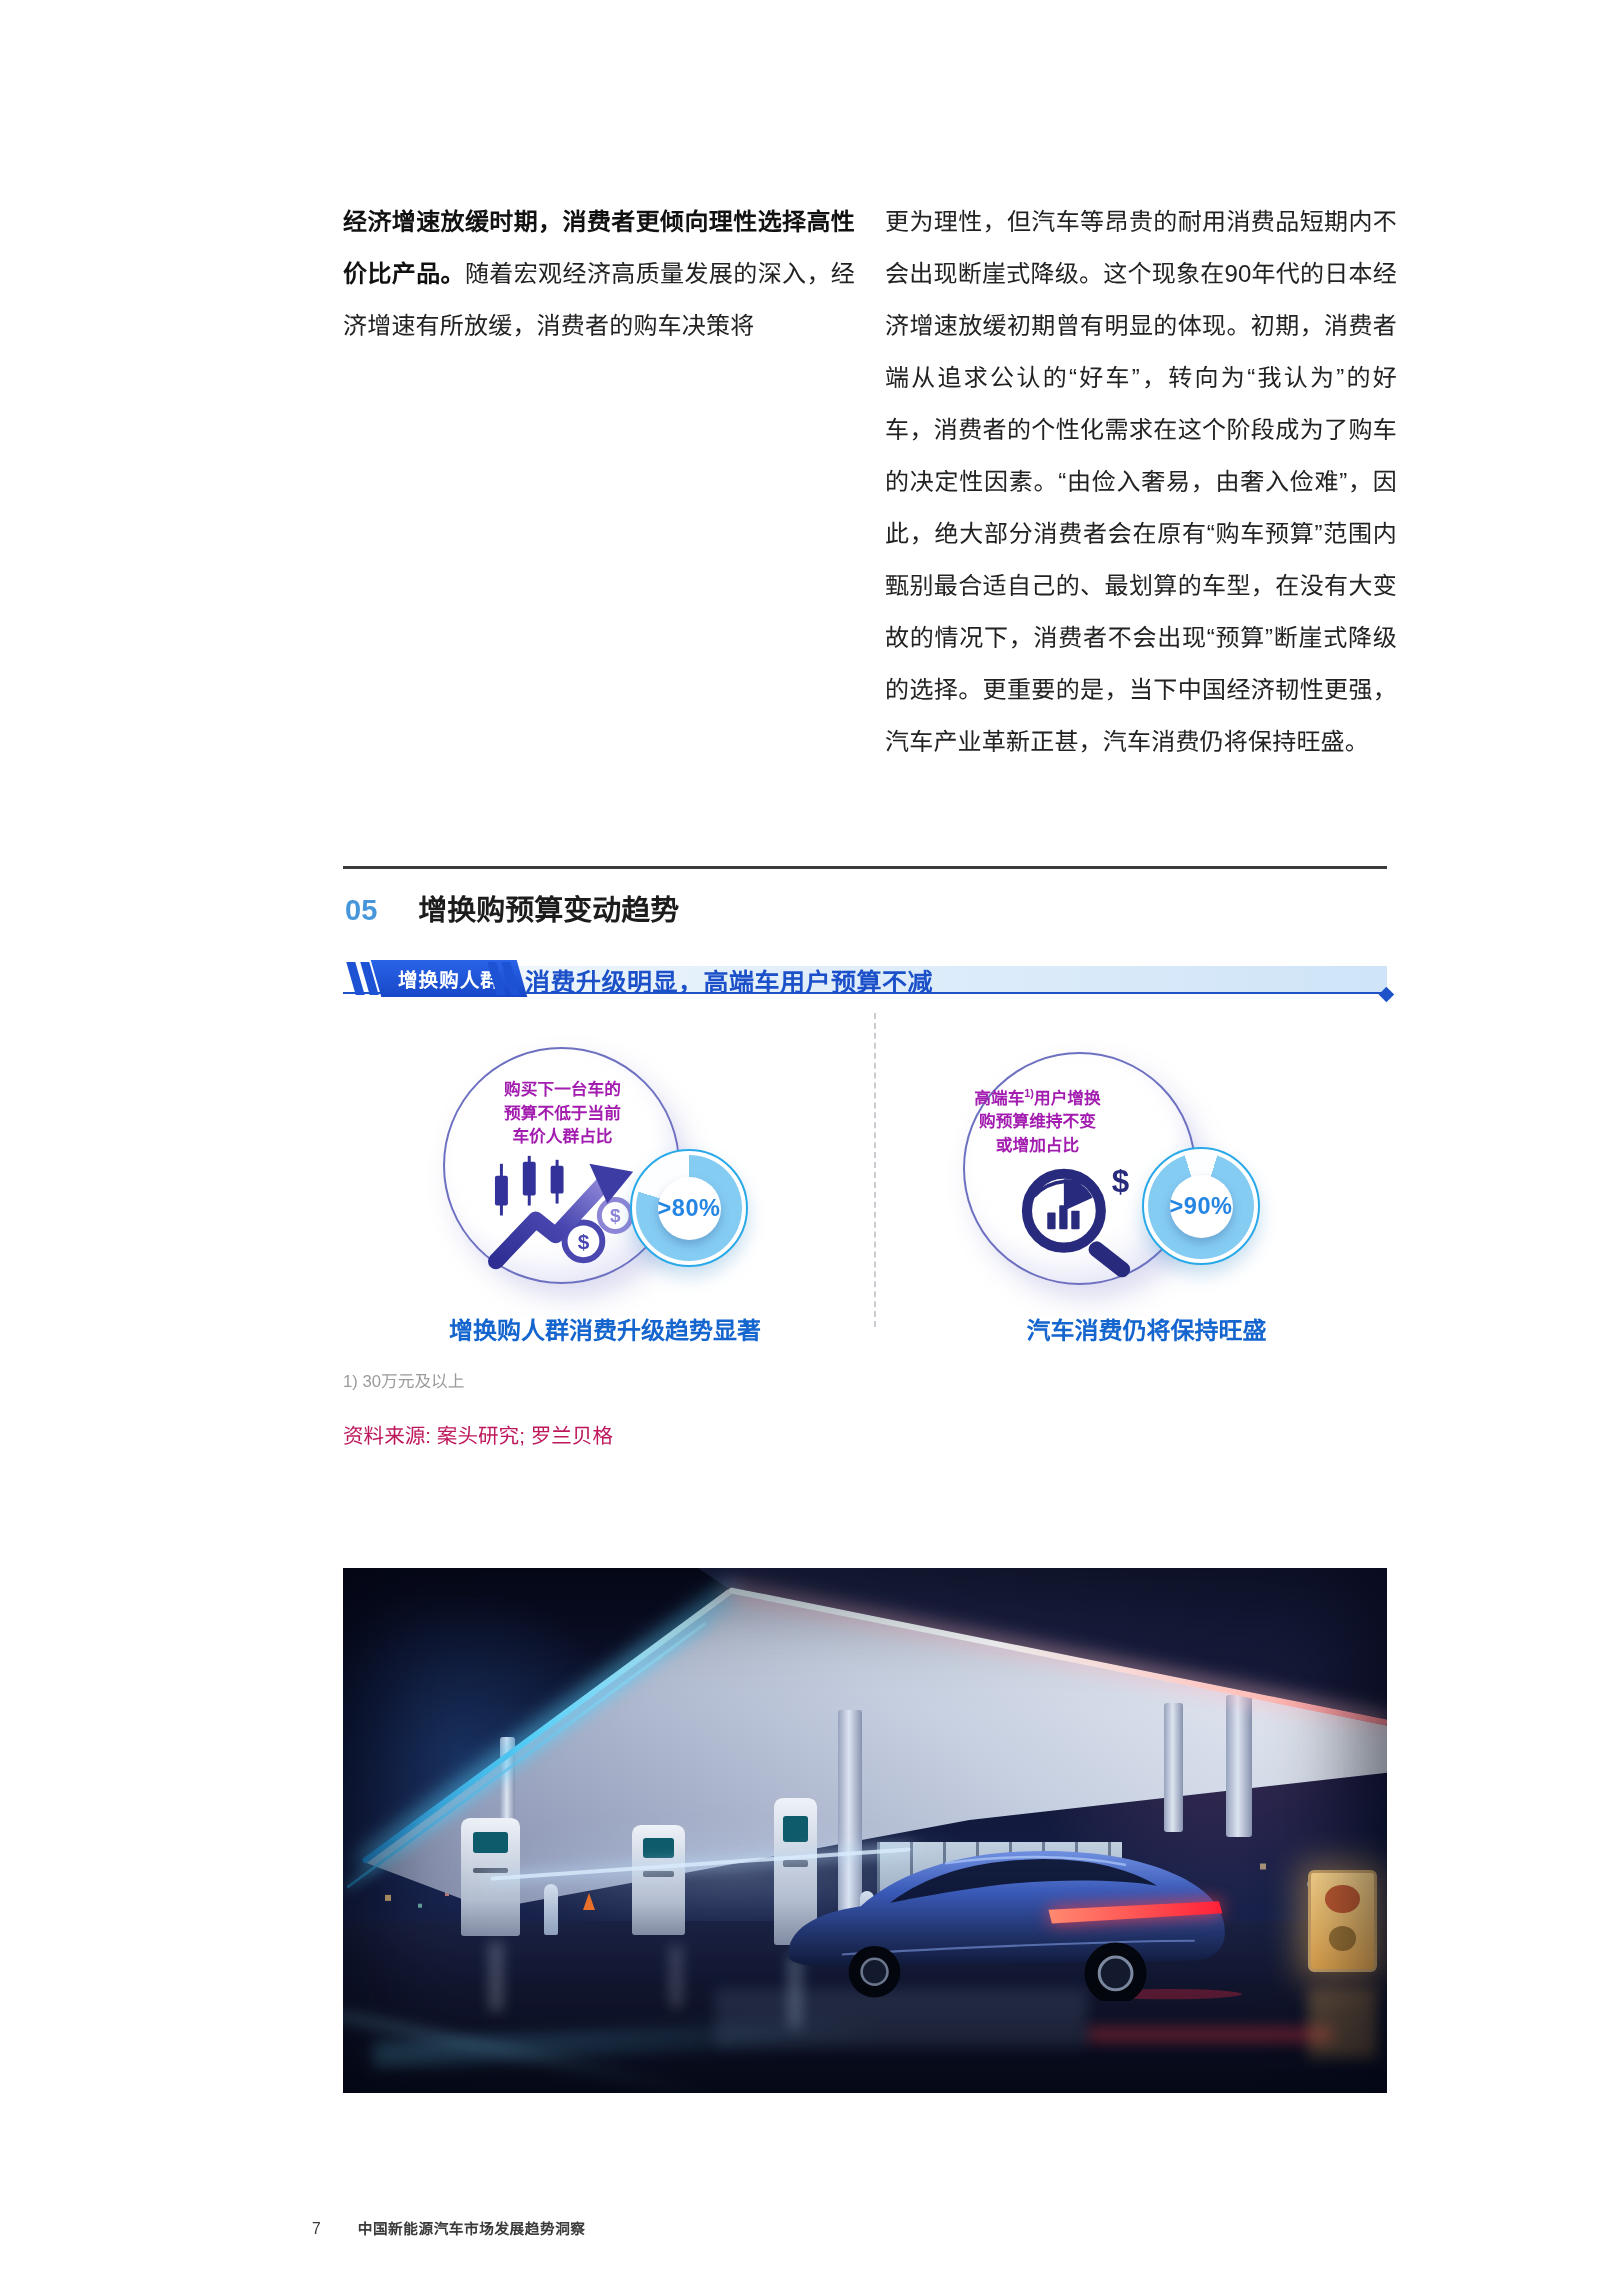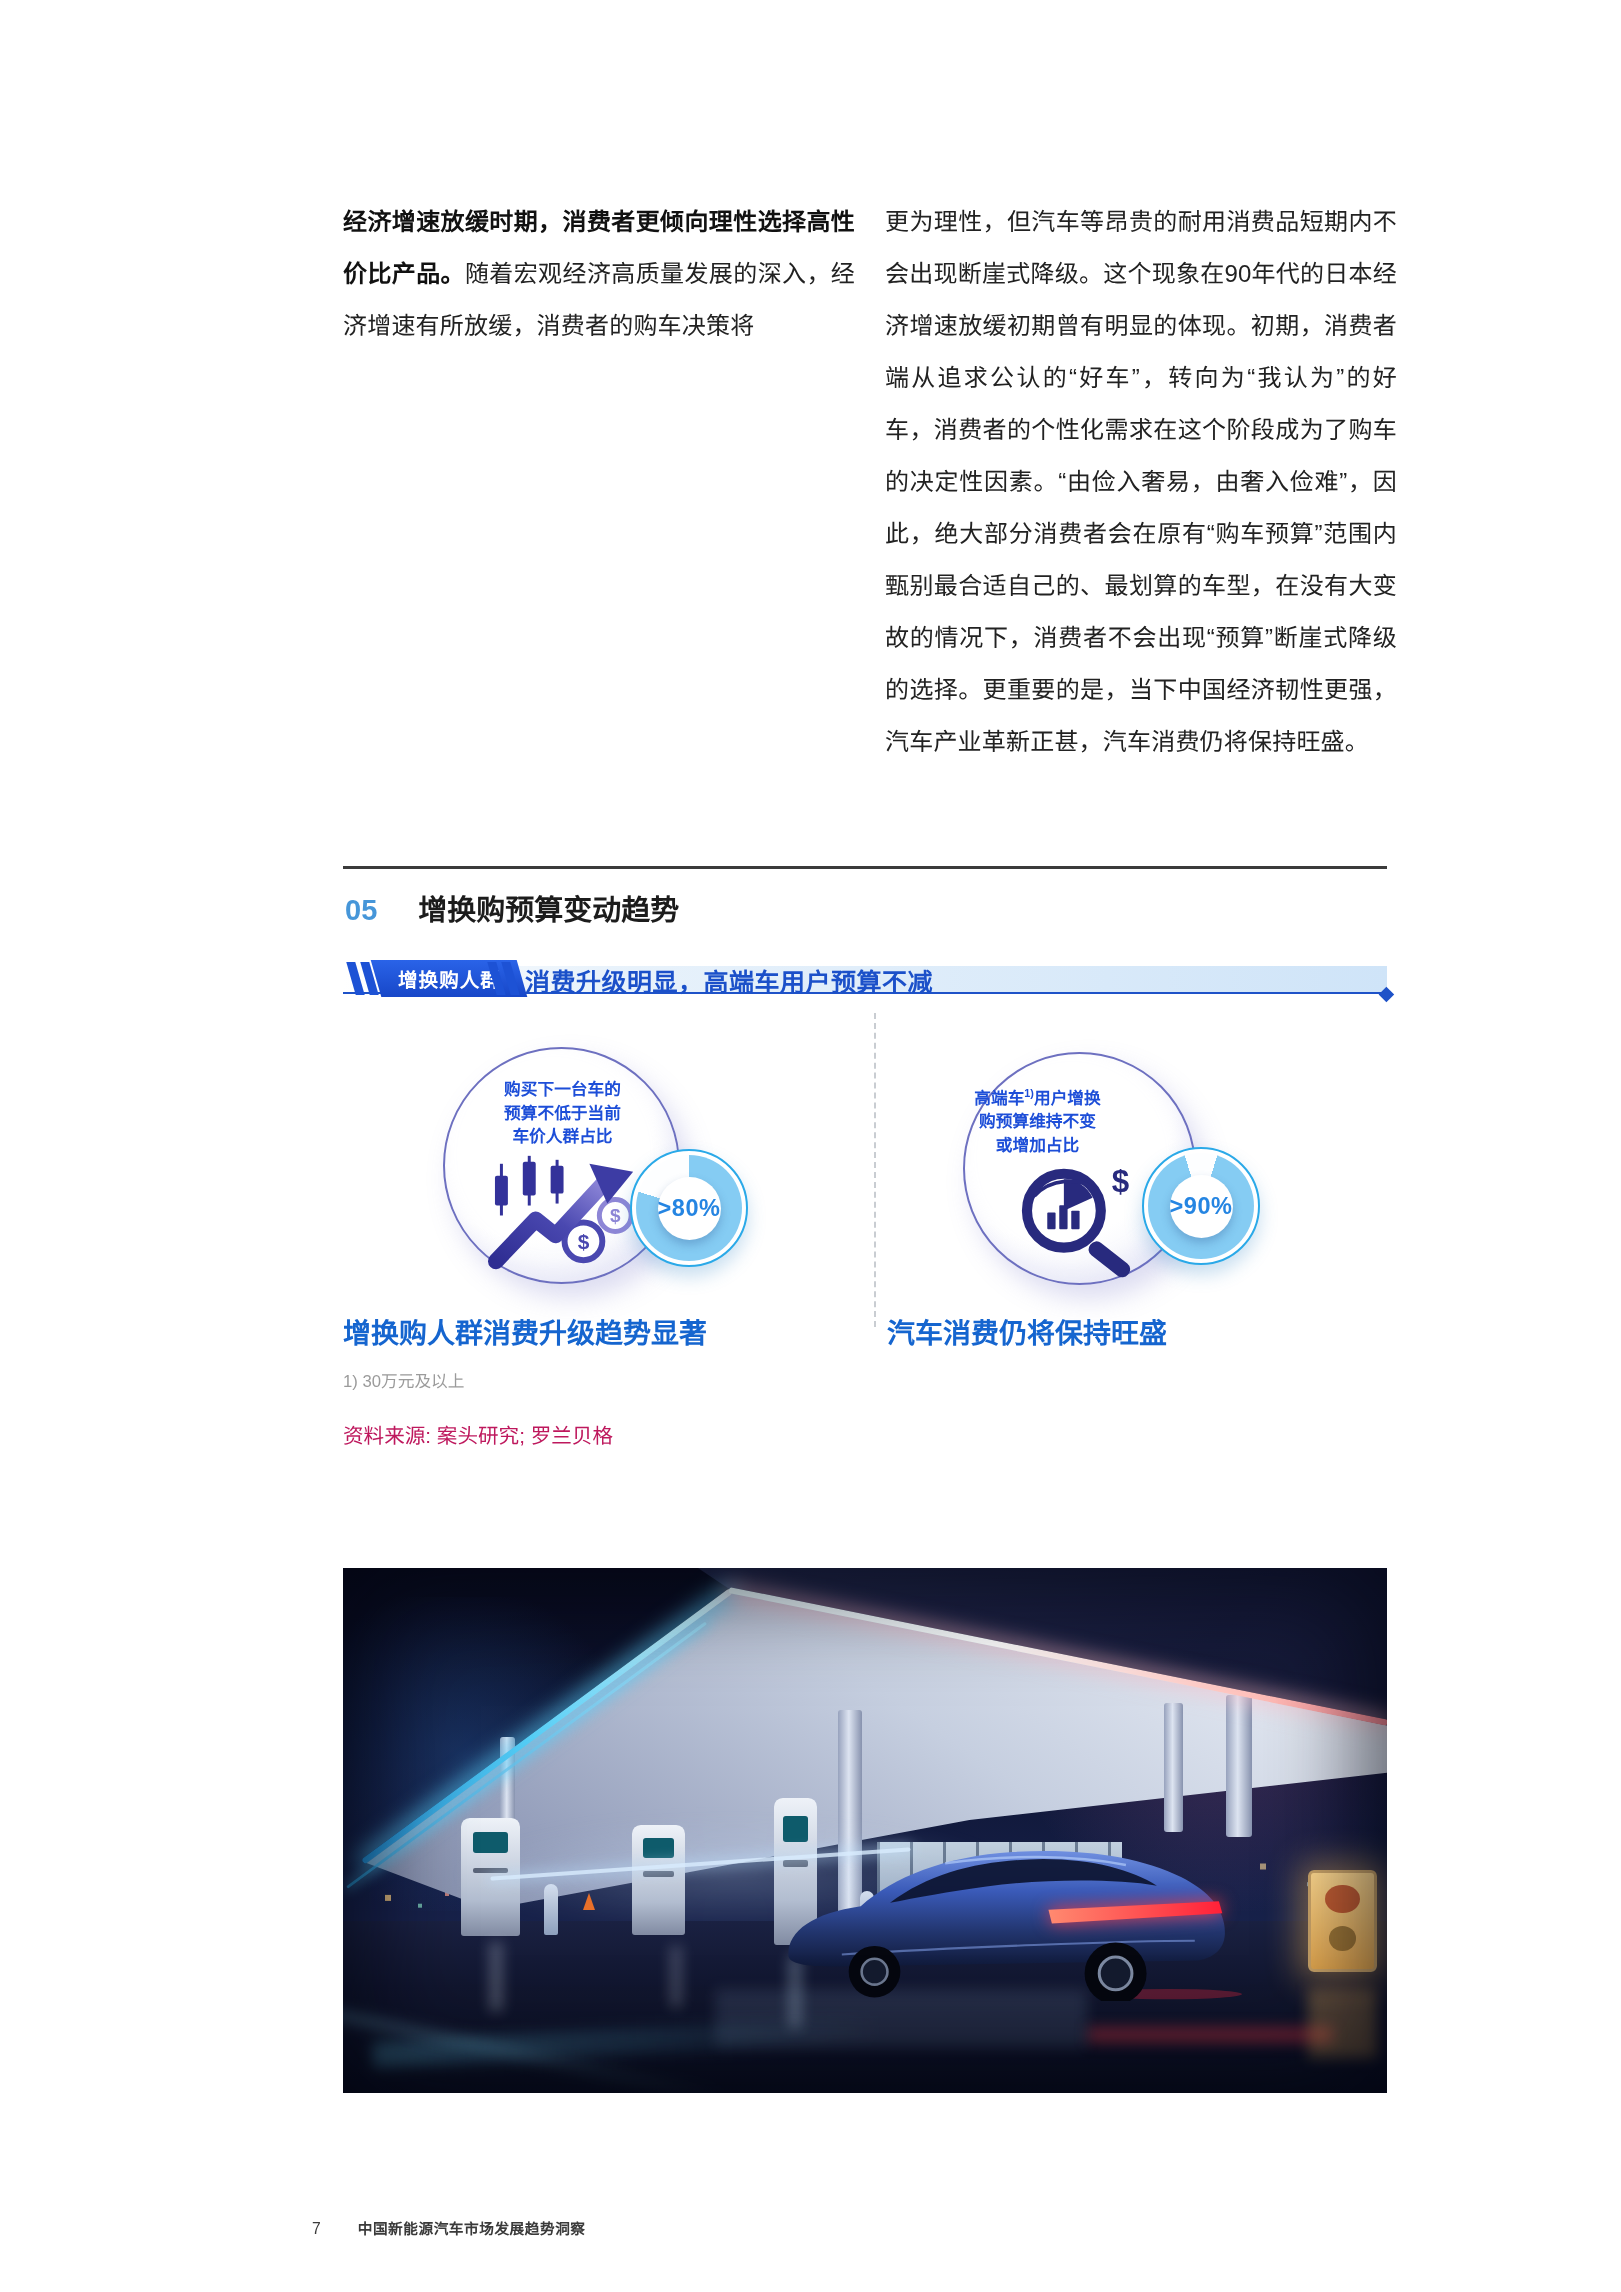--- a/index.html
+++ b/index.html
@@ -39,42 +39,42 @@
               color:#1b50c9; font-weight:bold; font-size:25px; letter-spacing:0.5px; }
 
   .divider-dashed { position:absolute; left:874px; top:1013px; height:314px; border-left:2px dashed #c9cdd2; }
 
   .bubble { position:absolute; border-radius:50%; background:radial-gradient(circle at 38% 30%, #ffffff 55%, #f4f5fb 78%, #e9ebf7 100%);
             border:2px solid #6d70c0;
             box-shadow:9.8px 13.7px 25.5px rgba(140,140,210,.30), inset -7.8px -11.8px 19.6px rgba(190,192,235,.22); }
   .bubble.b1 { left:443px; top:1047px; width:237px; height:237px; }
   .bubble.b2 { left:963px; top:1052px; width:233px; height:233px; }
 
-  .circ-label { position:absolute; text-align:center; font-weight:bold; font-size:16.7px; line-height:23.5px; color:#1d4ed8; }
+  .circ-label { position:absolute; text-align:center; font-weight:bold; font-size:16.7px; line-height:23.5px; color:#a21caf; }
   .cl1 { left:501px; top:1078px; width:123px; }
   .cl2 { left:973px; top:1082px; width:129px; }
   .circ-label sup { font-size:10.8px; }
 
   .panel-icon { position:absolute; }
   .pi1 { left:488px; top:1155px; width:169px; height:116px; }
   .pi2 { left:1002px; top:1159px; width:157px; height:120px; }
 
   .donut { position:absolute; width:118px; height:118px; border-radius:50%;
            border:2.9px solid #2aa9e8; background:#fff;
            box-shadow:0 9.8px 17.6px rgba(60,140,200,.28); }
   .d1 { left:630px; top:1149px; }
   .d2 { left:1142px; top:1147px; }
   .donut .ring { position:absolute; inset:3.9px; border-radius:50%;
            background:conic-gradient(#85ccf3 0 288deg, #fdfeff 288deg 360deg); }
   .donut .hole { position:absolute; inset:25.5px; border-radius:50%; background:#fff;
            box-shadow:0 4.9px 9.8px rgba(50,90,150,.32);
            display:flex; align-items:center; justify-content:center;
            font-weight:bold; font-size:23.5px; color:#2585e2; letter-spacing:0.5px; }
 
-  .caption { position:absolute; top:1311px; text-align:left; font-weight:bold; font-size:28px; color:#1565cf; }
+  .caption { position:absolute; top:1311px; text-align:center; font-weight:bold; font-size:24px; color:#1565cf; }
   .cap1 { left:343px; width:524px; }
   .cap2 { left:887px; width:519px; }
 
   .footnote { position:absolute; left:343px; top:1368px; font-size:16.7px; color:#9b9b9b; }
   .source   { position:absolute; left:343px; top:1419px; font-size:20.6px; color:#be185d; }
 
   
   .photo { position:absolute; left:343px; top:1568px; width:1044px; height:525px; overflow:hidden; background:#0a0d20; }
   .photo > div, .photo > svg { position:absolute; }
   .ph-sky { inset:0; background:linear-gradient(180deg,#090c1e 0%, #0d1330 30%, #162048 62%, #1f2a56 100%); }

